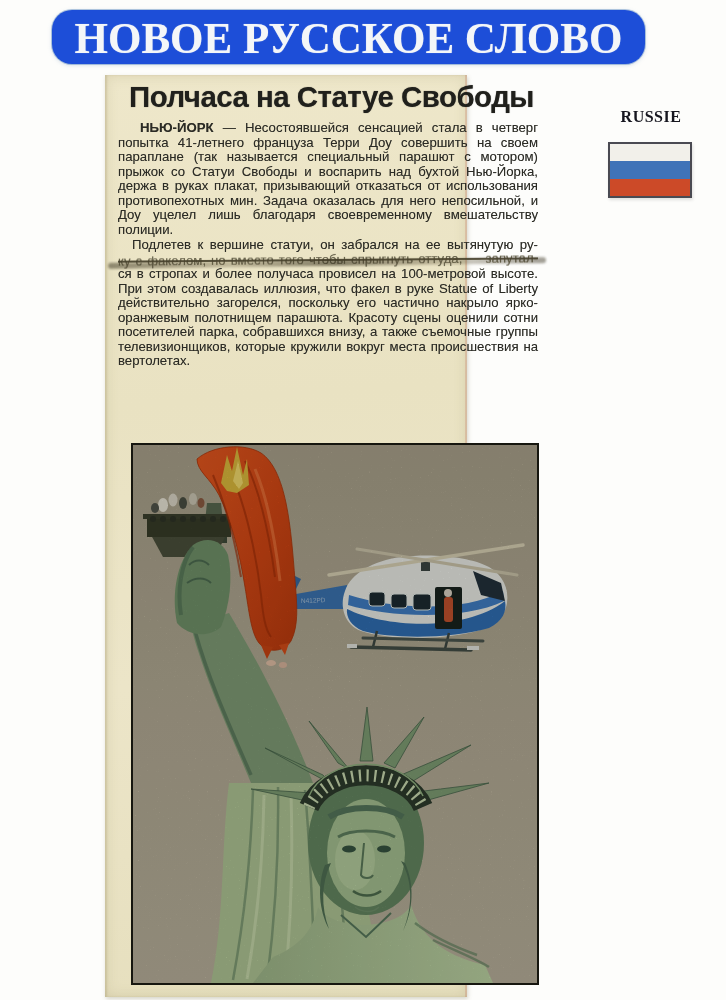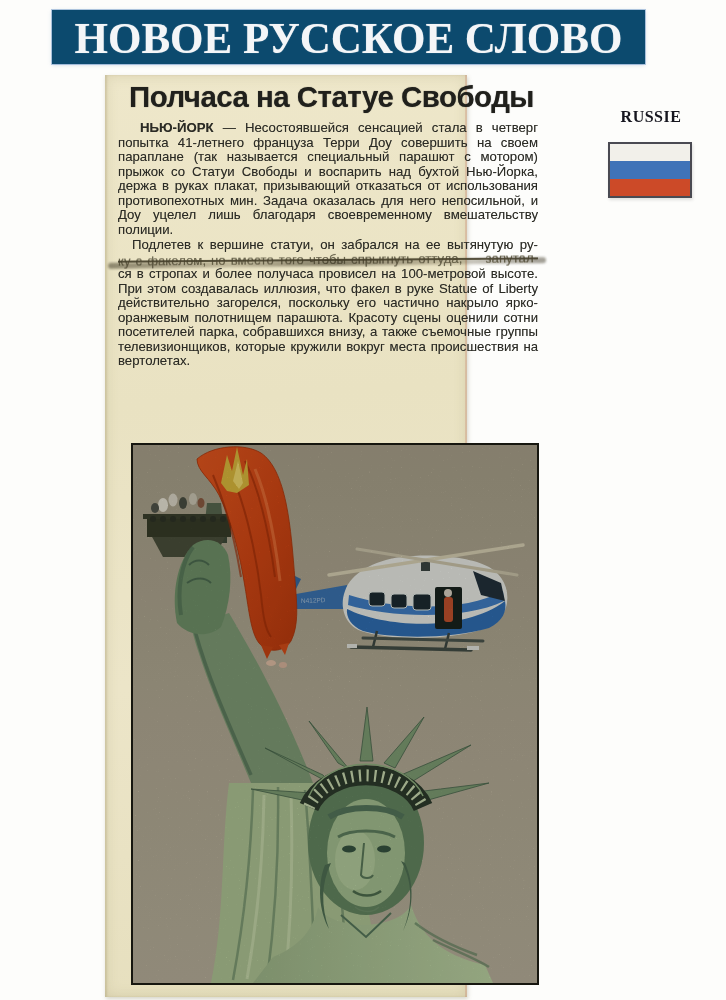--- a/index.html
+++ b/index.html
@@ -4,23 +4,24 @@
 <style>
   html,body{margin:0;padding:0;}
   body{
     width:726px;height:1000px;position:relative;overflow:hidden;
     background:#fdfdfb;
     font-family:"Liberation Sans", sans-serif;
   }
   
   .masthead{
     position:absolute;left:52px;top:10px;width:593px;height:54px;
-    background:#0c4a6e;
+    background:#1d4ed8;
     display:flex;align-items:center;justify-content:center;
     box-shadow:0 0 0 1px rgba(45,107,179,.35), 0 1px 4px rgba(120,150,190,.35);
+    border-radius:20px;
   }
   .masthead-title{
     font-family:"Liberation Serif", serif;
     font-weight:bold;font-size:43px;line-height:1;
     color:#f4f6f8;white-space:nowrap;letter-spacing:0px;
     transform:scaleY(1.04);
     text-shadow:0 0 1px rgba(255,255,255,.5);
   }
   
   .russie-label{

